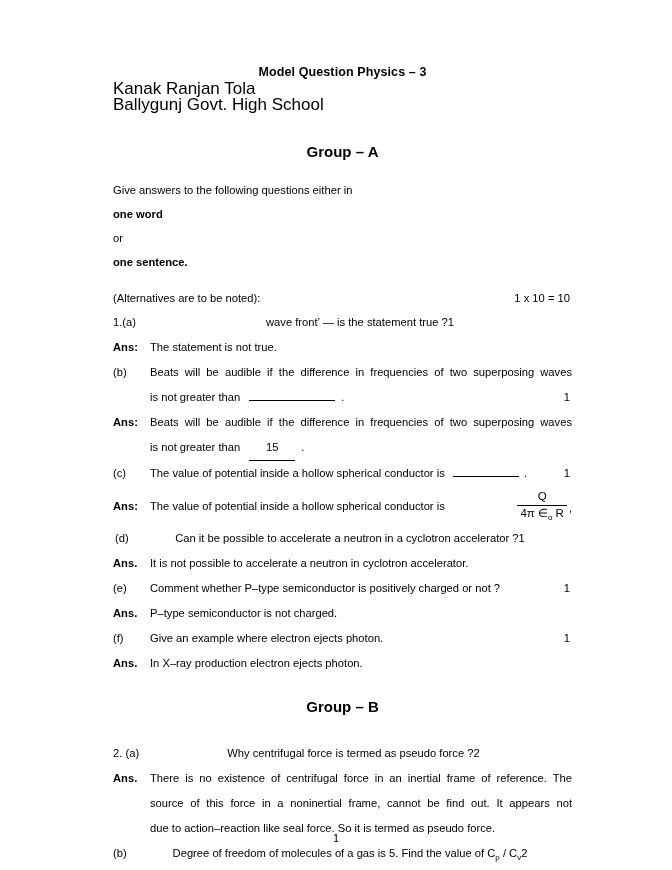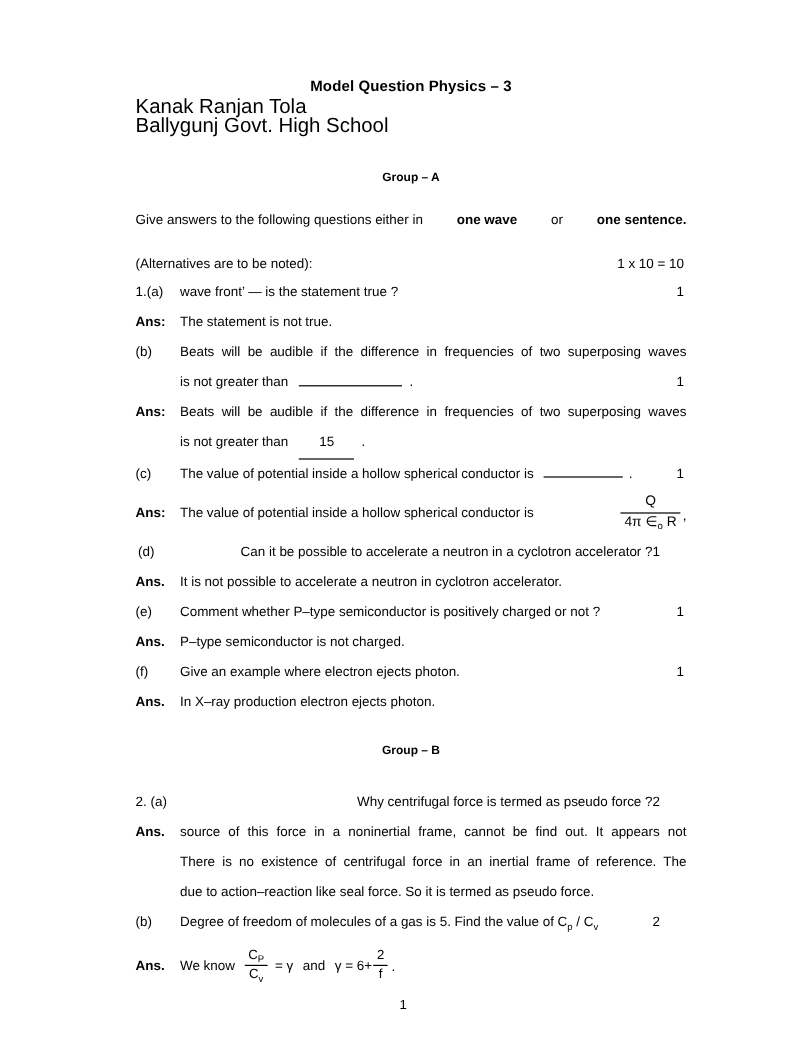--- a/index.html
+++ b/index.html
@@ -43,21 +43,21 @@
   .doc-sub {
     text-align: left;
     font-size: 17px;
     line-height: 16px;
     margin: 0;
   }
 
   .group-head {
     text-align: center;
     font-weight: bold;
-    font-size: 10px;
+    font-size: 15px;
     margin: 0;
   }
 
   
   .row {
     display: flex;
     align-items: flex-start;
     font-size: 11.2px;
     line-height: 25px;
   }
@@ -66,20 +66,21 @@
     white-space: nowrap;
   }
   .lbl.bold { font-weight: bold; }
   .body-col {
     flex: 1 1 auto;
     position: relative;
   }
   .just-full {
     text-align: justify;
     text-align-last: justify;
+    flex-direction: column;
   }
 
   p.line { margin: 0; padding: 0; }
 
   .blank {
     display: inline-block;
     border-bottom: 1px solid #000;
     vertical-align: baseline;
   }
   .blank-b  { width: 86px; height: 11px; }
@@ -157,37 +158,37 @@
     <div class="spacer-30"></div>
 
     <p class="group-head">Group – A</p>
 
     <div class="spacer-18"></div>
 
     <div class="row" style="line-height:24px;">
       <div class="body-col">
         <p class="line just-full" style="display:flex; justify-content:space-between; align-items:baseline;">
           <span>Give  answers  to  the  following  questions  either  in</span>
-          <span style="font-weight:bold;">one wave</span>
+          <span style="font-weight:bold;">one word</span>
           <span>or</span>
           <span style="font-weight:bold;">one sentence.</span>
         </p>
       </div>
     </div>
     <div class="row" style="line-height:24px;margin-top:12px;">
       <div class="body-col" style="display:flex; justify-content:space-between;">
         <span>(Alternatives are to be noted):</span>
         <span style="padding-right:2px;">1 x 10 = 10</span>
       </div>
     </div>
 
     <div class="row">
       <div class="lbl">1.(a)</div>
       <div class="body-col">
-        <p class="line" style="display:flex; justify-content:space-between;">
+        <p class="line" style="display:flex; justify-content:center;">
           <span>wave front’  — is the statement true ?</span>
           <span style="padding-right:2px;">1</span>
         </p>
       </div>
     </div>
 
     <div class="row">
       <div class="lbl bold">Ans:</div>
       <div class="body-col">
         <p class="line">The statement is not true.</p>
@@ -242,21 +243,21 @@
             <span class="den"><span>4π ∈</span><sub class="sm">o</sub>&nbsp;<span>R</span></span>
           </span>
           <span style="align-self:flex-end; padding-bottom:3px;">,</span>
         </span>
       </div>
     </div>
 
 
     <div class="row">
       <div class="lbl" style="padding-left:2px;">(d)</div>
-      <div class="body-col" style="display:flex; justify-content:flex-end;">
+      <div class="body-col" style="display:flex; justify-content:center;">
         <span>Can it be possible to accelerate a neutron in a cyclotron accelerator ?</span>
         <span style="padding-right:22px;">1</span>
       </div>
     </div>
     <div class="row">
       <div class="lbl bold">Ans.</div>
       <div class="body-col">
         <p class="line">It is not possible to accelerate a neutron in cyclotron accelerator.</p>
       </div>
     </div>
@@ -290,38 +291,38 @@
     </div>
 
     <div class="spacer-22"></div>
 
     <p class="group-head">Group – B</p>
 
     <div class="spacer-26"></div>
 
     <div class="row">
       <div class="lbl" style="flex:0 0 44px;">2. (a)</div>
-      <div class="body-col" style="display:flex; justify-content:flex-end;">
+      <div class="body-col" style="display:flex; justify-content:center;">
         <span>Why centrifugal force is termed as pseudo force ?</span>
         <span style="padding-right:22px;">2</span>
       </div>
     </div>
 
     <div class="row">
       <div class="lbl bold">Ans.</div>
       <div class="body-col">
+        <p class="line just-full">There  is  no  existence  of  centrifugal  force  in  an  inertial  frame  of  reference.  The</p>
         <p class="line just-full">source  of  this  force  in  a  noninertial  frame,  cannot  be  find  out.  It  appears  not</p>
-        <p class="line just-full">There  is  no  existence  of  centrifugal  force  in  an  inertial  frame  of  reference.  The</p>
         <p class="line">due to action–reaction like seal force. So it is termed as pseudo force.</p>
       </div>
     </div>
 
     <div class="row">
       <div class="lbl">(b)</div>
-      <div class="body-col" style="display:flex; justify-content:space-between; align-items:baseline;">
+      <div class="body-col" style="display:flex; justify-content:center; align-items:baseline;">
         <span>
           <span>Degree of freedom of molecules of a gas  is 5. Find  the value of C</span><sub class="sm">p</sub><span> / C</span><sub class="sm">v</sub>
         </span>
         <span style="padding-right:22px;">2</span>
       </div>
     </div>
 
     <div class="ans-formula-row" style="min-height:46px;">
       <div class="lbl bold">Ans.</div>
       <div class="body-col" style="display:flex; align-items:center;">

